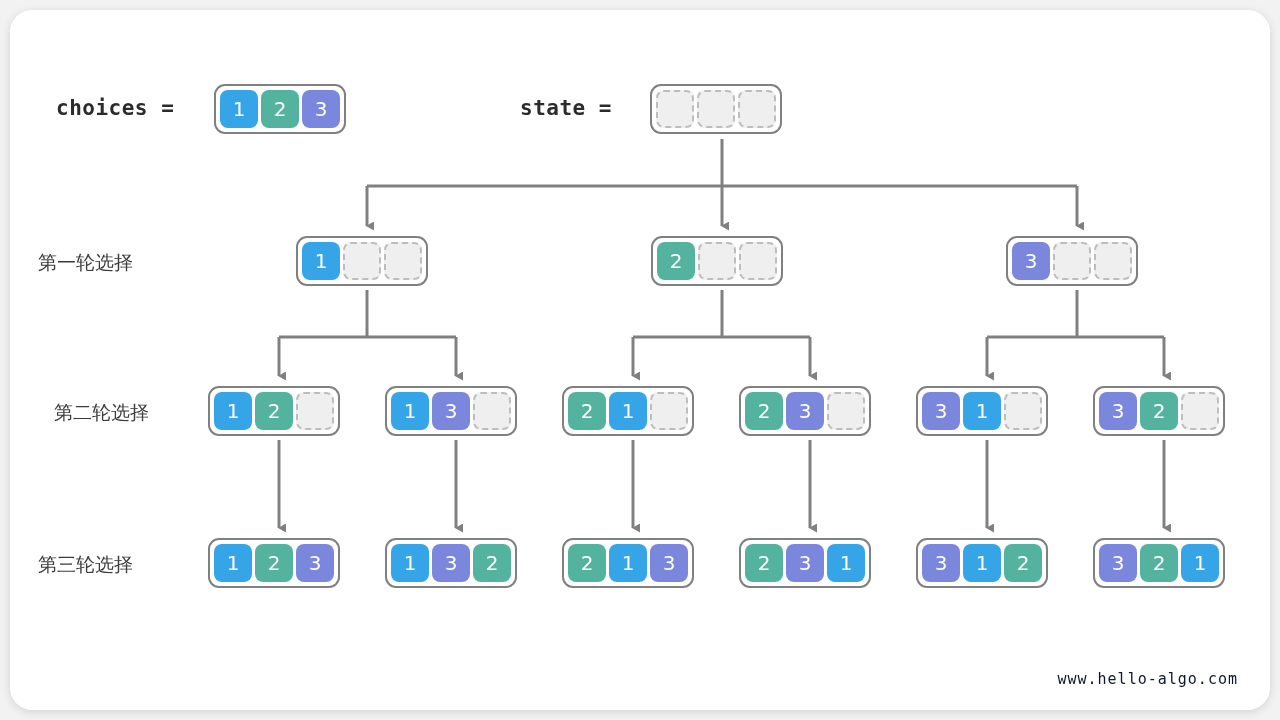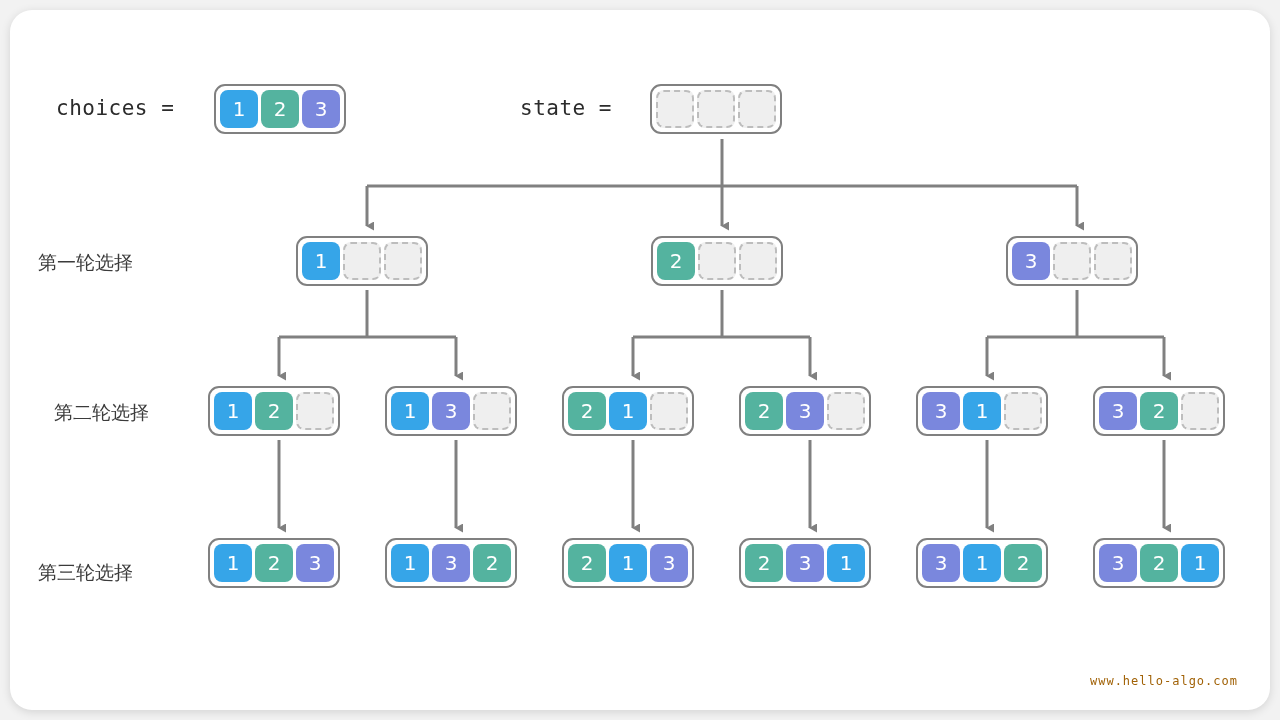--- a/index.html
+++ b/index.html
@@ -32,21 +32,21 @@
     width: 1280px;
     height: 720px;
     pointer-events: none;
   }
 
   
   .mono-label {
     position: absolute;
     font-family: "DejaVu Sans Mono", monospace;
     font-size: 21px;
-    font-weight: normal;
+    font-weight: bold;
     color: #2b2b2b;
     white-space: nowrap;
     letter-spacing: 0.5px;
   }
 
   
   .row-label {
     position: absolute;
     font-family: "DejaVu Sans", sans-serif;
     font-size: 19px;
@@ -87,22 +87,22 @@
   .cell.c1 { background: #36a5e8; }
   .cell.c2 { background: #54b39f; }
   .cell.c3 { background: #7a87dd; }
 
   
   #watermark {
     position: absolute;
     right: 42px;
     bottom: 32px;
     font-family: "DejaVu Sans Mono", monospace;
-    font-size: 12px;
-    color: #a16207;
+    font-size: 15px;
+    color: #0f172a;
     letter-spacing: 1px;
     white-space: nowrap;
   }
 </style>
 </head>
 <body>
 
 <div id="page">
   <div id="card"></div>
 
@@ -153,21 +153,21 @@
 
   <div class="mono-label" style="left:520px; top:96px;">state  =</div>
   <div class="node" style="left:650px; top:84px;" id="state-array">
       <div class="cell empty"></div>
       <div class="cell empty"></div>
       <div class="cell empty"></div>
     </div>
 
   <div class="row-label" style="left:38px; top:250px;">第一轮选择</div>
   <div class="row-label" style="left:54px; top:400px;">第二轮选择</div>
-  <div class="row-label" style="left:38px; top:552px;margin-top:8px;">第三轮选择</div>
+  <div class="row-label" style="left:38px; top:552px;">第三轮选择</div>
 
   <div id="tree-nodes">
       <div class="node" style="left: 296px; top: 236px;">
         <div class="cell c1">1</div>
         <div class="cell empty"></div>
         <div class="cell empty"></div>
       </div>
       <div class="node" style="left: 651px; top: 236px;">
         <div class="cell c2">2</div>
         <div class="cell empty"></div>

